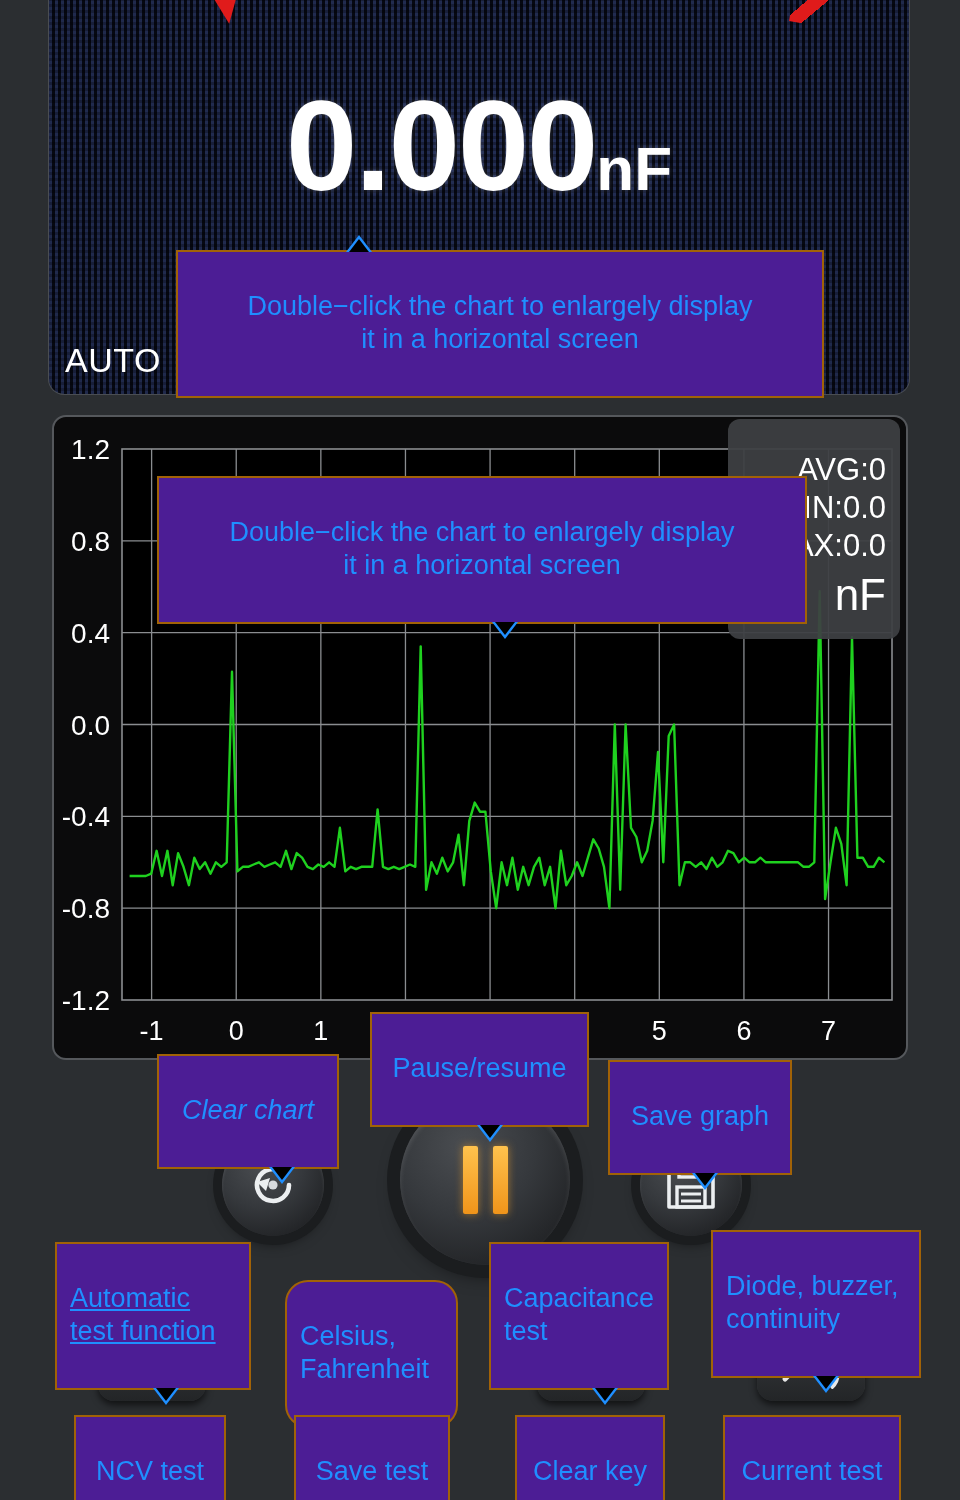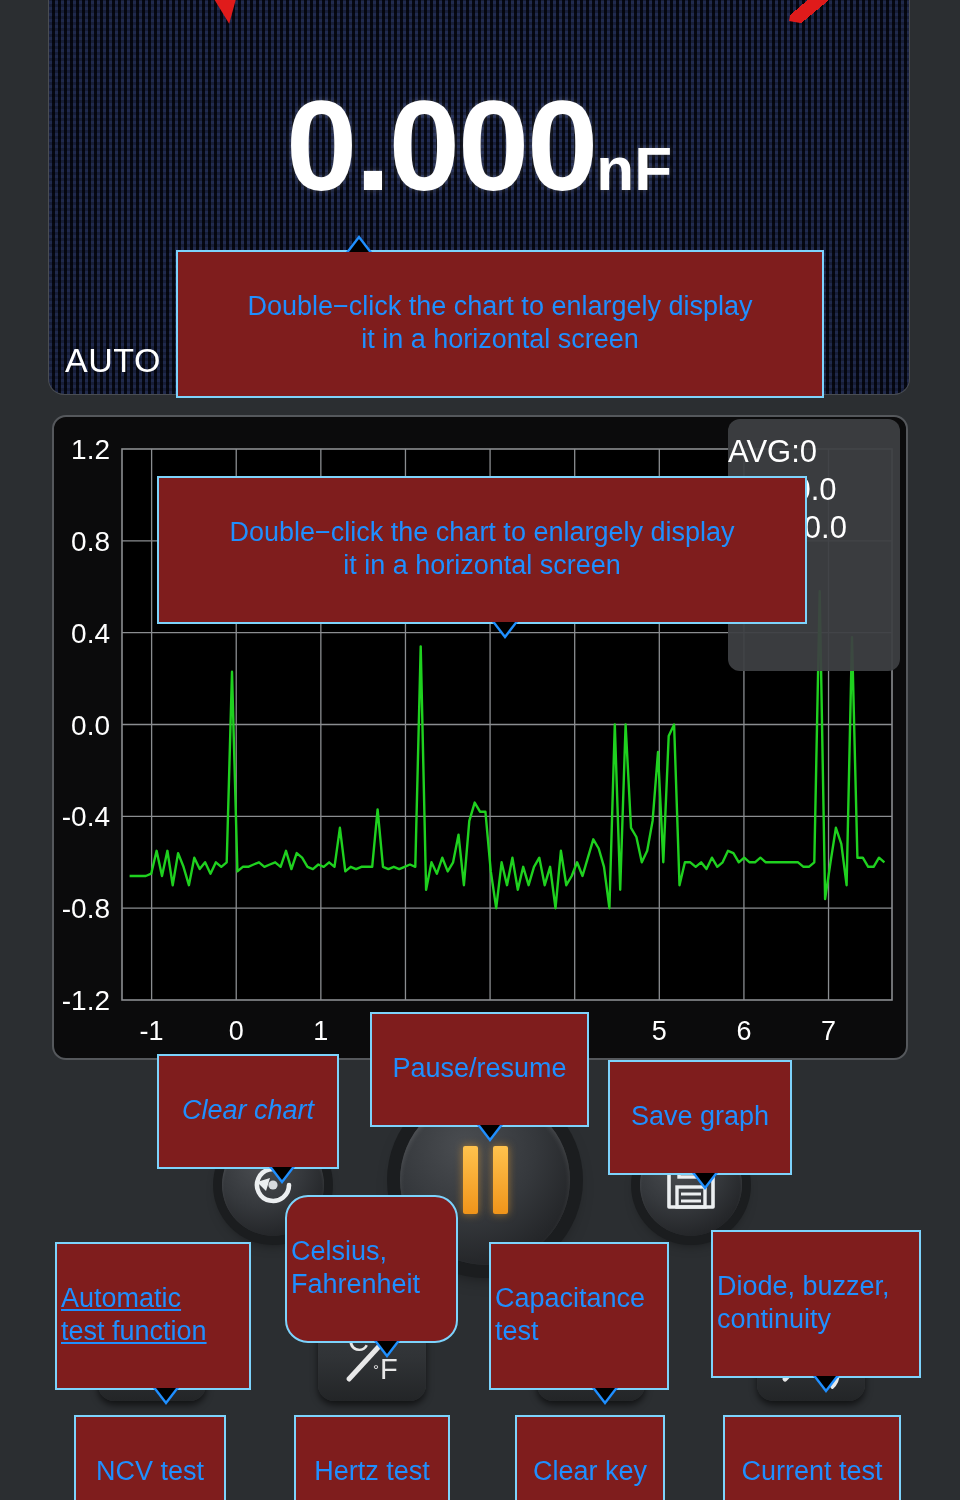--- a/index.html
+++ b/index.html
@@ -49,25 +49,25 @@
   }
   .reading .unit { font-size: 62px; font-weight: 700; letter-spacing: 0; }
   .auto-label {
     position: absolute; left: 16px; bottom: 14px;
     color: #ffffff; font-size: 34px; letter-spacing: .5px;
   }
 
   
   .callout {
     position: absolute;
-    background: #7f1d1d;
-    border: 2px solid #7dd3fc;
+    background: #4c1d95;
+    border: 2px solid #a16207;
     color: #1f8fff;
     font-size: 27px; line-height: 1.22;
-    padding: 5px 4px 7px;
+    padding: 5px 13px 7px;
     text-align: center;
     white-space: pre-line;
     z-index: 40;
   }
   .callout.left { text-align: left; }
   
   .callout .tail-down {
     position: absolute; bottom: -17px;
     width: 0; height: 0;
     border-left: 13px solid transparent;
@@ -109,25 +109,26 @@
     width: 856px; height: 645px;
     background: #0b0b0c;
     border: 2px solid #55585c;
     border-radius: 14px;
     overflow: hidden;
   }
   .chart-svg { position: absolute; left: 0; top: 0; }
 
   .stats-box {
     position: absolute; right: 6px; top: 2px;
-    width: 172px; height: 252px;
+    width: 172px; height: 220px;
     background: rgba(62,64,67,.94);
     border-radius: 12px;
     color: #ffffff;
-    padding: 14px 14px 0 0;
+    text-align: right;
+    padding: 32px 14px 0 0;
     font-size: 31px; line-height: 1.22;
     z-index: 5;
   }
   .stats-box .unit-big { font-size: 44px; display: block; margin-top: 4px; }
 
   
   .ctrl-row { position: absolute; left: 0; top: 1095px; width: 960px; height: 185px; }
   .knob {
     position: absolute;
     border-radius: 50%;
@@ -162,21 +163,21 @@
   }
   .key .txt { font-size: 33px; font-weight: 700; letter-spacing: 1px; }
   .k-r1 { top: 10px; }
   .k-r2 { top: 148px; }
   .k-c1 { left: 98px; }
   .k-c2 { left: 318px; }
   .k-c3 { left: 537px; }
   .k-c4 { left: 757px; }
 
   #co-auto { left: 55px; top: 1242px; width: 196px; text-decoration: underline; }
-  #co-cf   { left: 285px; top: 1195px; width: 173px; border-radius: 23px; }
+  #co-cf   { left: 285px; top: 1280px; width: 173px; border-radius: 23px; }
   #co-cap  { left: 489px; top: 1242px; width: 180px; }
   #co-diode{ left: 711px; top: 1230px; width: 210px; }
   #co-ncv  { left: 74px; top: 1415px; width: 152px; }
   #co-hz   { left: 294px; top: 1415px; width: 156px; }
   #co-zero { left: 515px; top: 1415px; width: 150px; }
   #co-curr { left: 723px; top: 1415px; width: 178px; }
 </style>
 </head>
 <body>
 
@@ -364,21 +365,21 @@
   <div class="callout left" id="co-diode">
     <span>Diode, buzzer,
 continuity</span>
     <span class="tail-down" style="left:100px"></span>
   </div>
   <div class="callout" id="co-ncv">
     <span>NCV test</span>
     
   </div>
   <div class="callout" id="co-hz">
-    <span>Hertz test</span>
+    <span>Save test</span>
     
   </div>
   <div class="callout" id="co-zero">
     <span>Clear key</span>
     
   </div>
   <div class="callout" id="co-curr">
     <span>Current test</span>
     
   </div>

